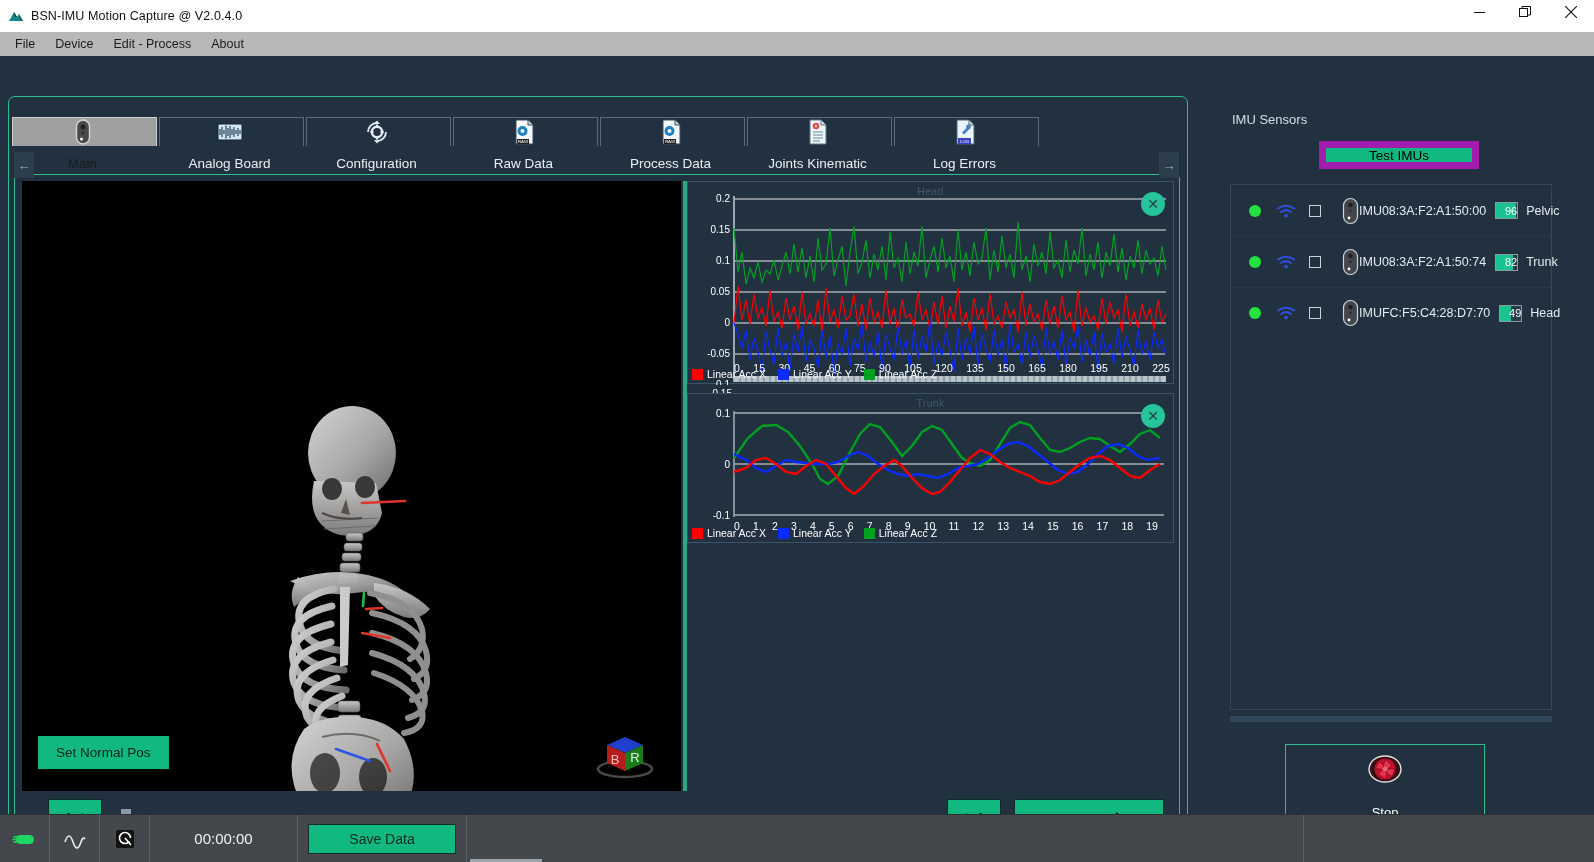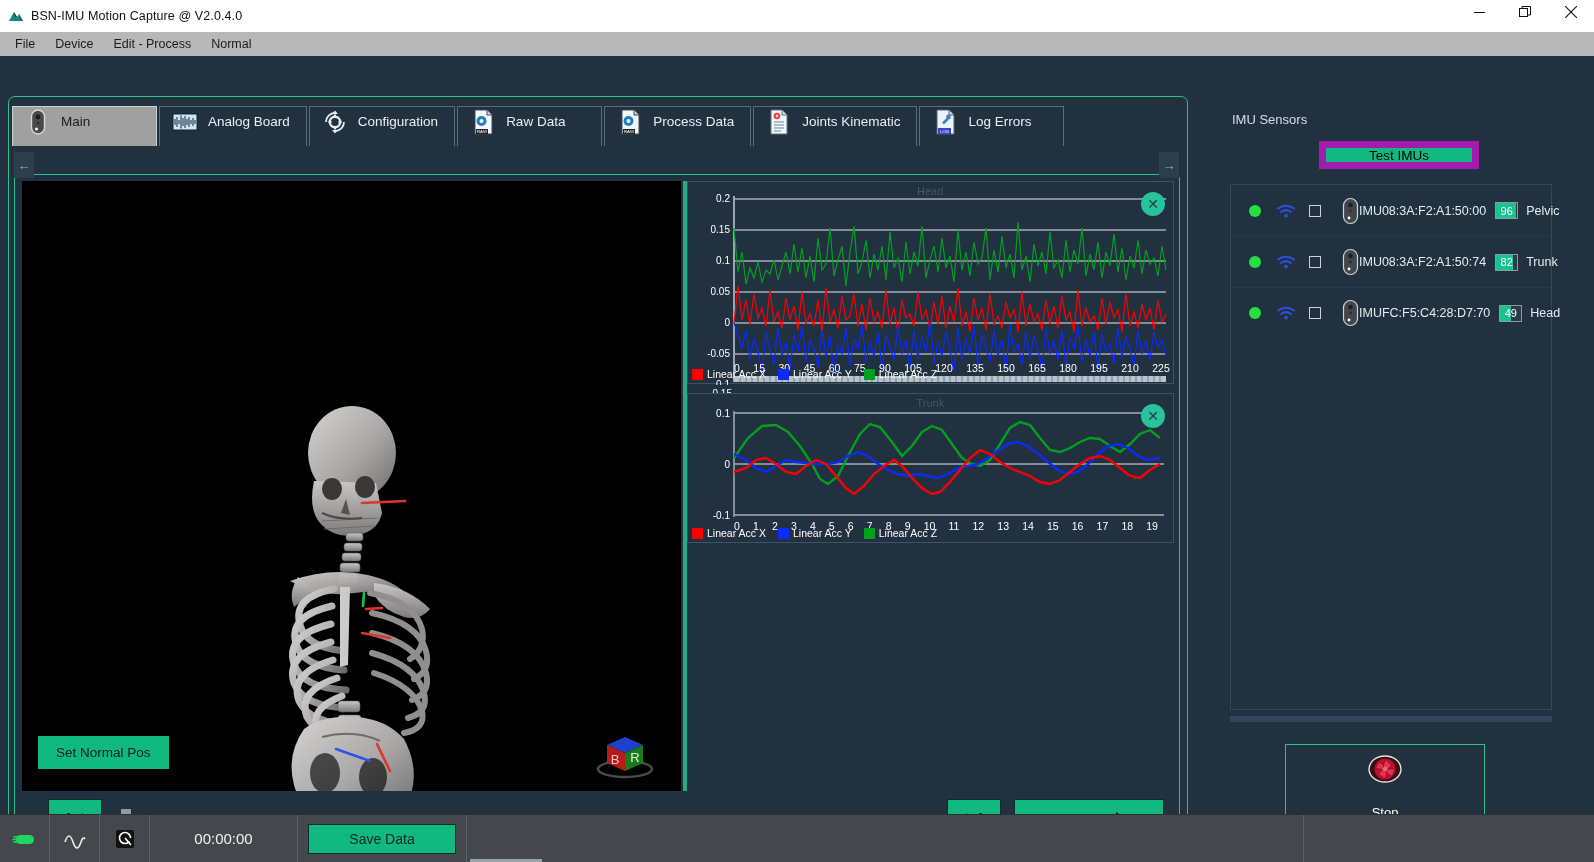--- a/index.html
+++ b/index.html
@@ -41,24 +41,24 @@
     position: absolute; left: 8px; top: 40px; width: 1180px; height: 762px;
     border: 1px solid #2bbf8f; border-radius: 7px; background: #21313f;
   }
 
   
   .tabstrip {
     position: absolute; left: 12px; top: 46px; width: 1172px; height: 44px;
     display: flex; align-items: flex-end; gap: 2px; z-index: 6;
   }
   .tab {
-    height: 40px; min-width: 145px; display: flex; align-items: center;
+    height: 29px; min-width: 145px; display: flex; align-items: center;
     gap: 10px; padding: 0 16px 10px 12px;
     background: #21313f; border: 1px solid #5b6b77; border-bottom: none;
-    color: #e9eef2; font-size: 13.5px; white-space: nowrap;
+    color: #e9eef2; font-size: 13.5px; white-space: nowrap; flex-direction: column;
   }
   .tab.active { background: #a0a0a0; color: #1b1b1b; border-color: #cfcfcf; }
   .tab-ico { width: 26px; height: 28px; flex: 0 0 auto; display:block; }
 
   .scrollarrow {
     position: absolute; width: 20px; height: 26px; top: 96px;
     background: #2c3d4c; display: flex; align-items: center; justify-content: center;
     color: #9fb0bd; font-size: 13px; z-index: 6;
   }
   .scrollarrow.left { left: 14px; }
@@ -163,21 +163,21 @@
   .wifi-ico { width: 20px; height: 16px; margin-left: 15px; flex: 0 0 auto; }
   .imu-check {
     width: 12px; height: 12px; border: 1.5px solid #c9d3da; background: transparent;
     margin-left: 13px; flex: 0 0 auto; cursor: pointer;
   }
   .imu-dev-ico { width: 17px; height: 28px; margin-left: 21px; flex: 0 0 auto; }
   .imu-mac { font-size: 12.5px; color: #e4ebf0; white-space: nowrap; }
   .batt {
     position: relative; margin-left: 9px; width: 23px; height: 17px;
     border: 1px solid #8d9aa4; background: #2a3b4a; flex: 0 0 auto;
-    display: flex; align-items: center; justify-content: center;
+    display: flex; align-items: center; justify-content: flex-end;
   }
   .batt .fill { position: absolute; left: 0; top: 0; bottom: 0; background: #18c38f; }
   .batt .num { position: relative; font-size: 11px; color: #ffffff; z-index: 2; }
   .imu-pos { margin-left: 8px; font-size: 12.5px; color: #e4ebf0; }
 
   .imu-scroll {
     position: absolute; left: 8px; top: 620px; width: 322px; height: 6px; background: #33475a;
   }
 
   .stop-panel {
@@ -245,21 +245,21 @@
           <line x1="12" y1="0" x2="0" y2="12" stroke="currentColor" stroke-width="1.1"></line>
         </svg>
       </div>
     </div>
   </div>
 
   <div class="menubar">
     <div class="menu-item">File</div>
     <div class="menu-item">Device</div>
     <div class="menu-item">Edit - Process</div>
-    <div class="menu-item">Normal</div>
+    <div class="menu-item">About</div>
   </div>
 
   <div class="body-area">
 
     <div class="left-panel"></div>
 
     <div class="tabstrip">
       <div class="tab active">
         <svg class="tab-ico" viewBox="0 0 26 28">
           <rect x="6.5" y="2" width="13" height="24" rx="6.5" fill="#4a4a4a" stroke="#d8d8d8" stroke-width="1.4"></rect>

